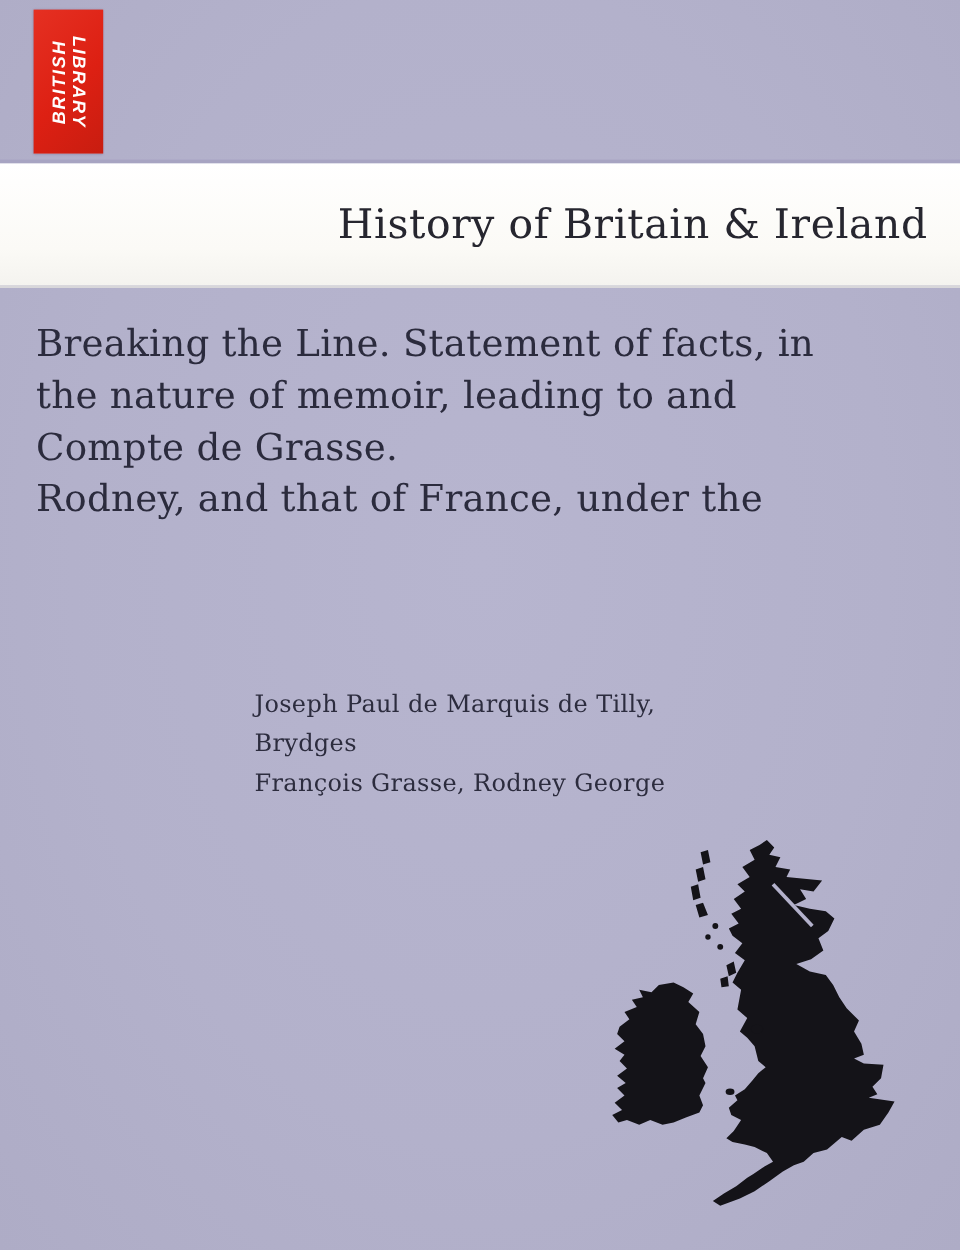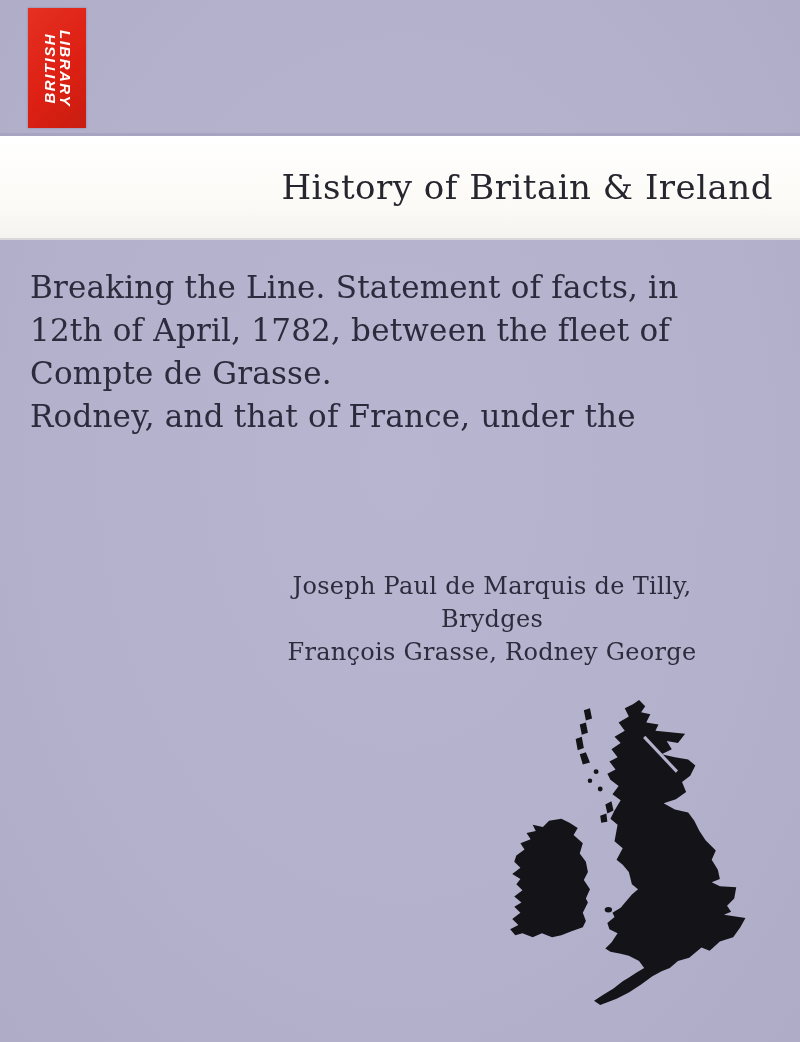--- a/index.html
+++ b/index.html
@@ -35,43 +35,43 @@
     font-size:34px;color:#26262f;letter-spacing:.5px;white-space:nowrap;
   }
   
   .book-title{
     position:absolute;left:30px;top:266px;width:760px;
     color:#2b2b3d;font-size:31px;
   }
   .book-title .tline{height:43px;line-height:43px;white-space:nowrap;letter-spacing:.2px;}
   
   .authors{
-    position:absolute;right:28px;top:570px;width:560px;text-align:center;
-    color:#2c2c3e;font-size:24px;
+    position:absolute;right:28px;top:570px;width:560px;text-align:left;
+    color:#2c2c3e;font-size:20px;
   }
   .authors .aline{height:33px;line-height:33px;white-space:nowrap;letter-spacing:.3px;}
   
   .map-wrap{position:absolute;left:508px;top:698px;width:256px;height:312px;}
   .map-wrap svg{display:block;width:100%;height:100%;}
 </style>
 </head>
 <body>
 
 <div class="bl-logo">
   <span class="bl-word up">BRITISH</span>
   <span class="bl-word">LIBRARY</span>
 </div>
 
 <div class="band">
   <div class="series-title">History of Britain &amp; Ireland</div>
 </div>
 
 <div class="book-title">
   <div class="tline">Breaking the Line. Statement of facts, in</div>
-  <div class="tline">12th of April, 1782, between the fleet of</div>
+  <div class="tline">the nature of memoir, leading to and</div>
   <div class="tline">Compte de Grasse.</div>
   <div class="tline">Rodney, and that of France, under the</div>
 </div>
 
 <div class="authors">
   <div class="aline">Joseph Paul de Marquis de Tilly,</div>
   <div class="aline">Brydges</div>
   <div class="aline">François Grasse, Rodney George</div>
 </div>
 

